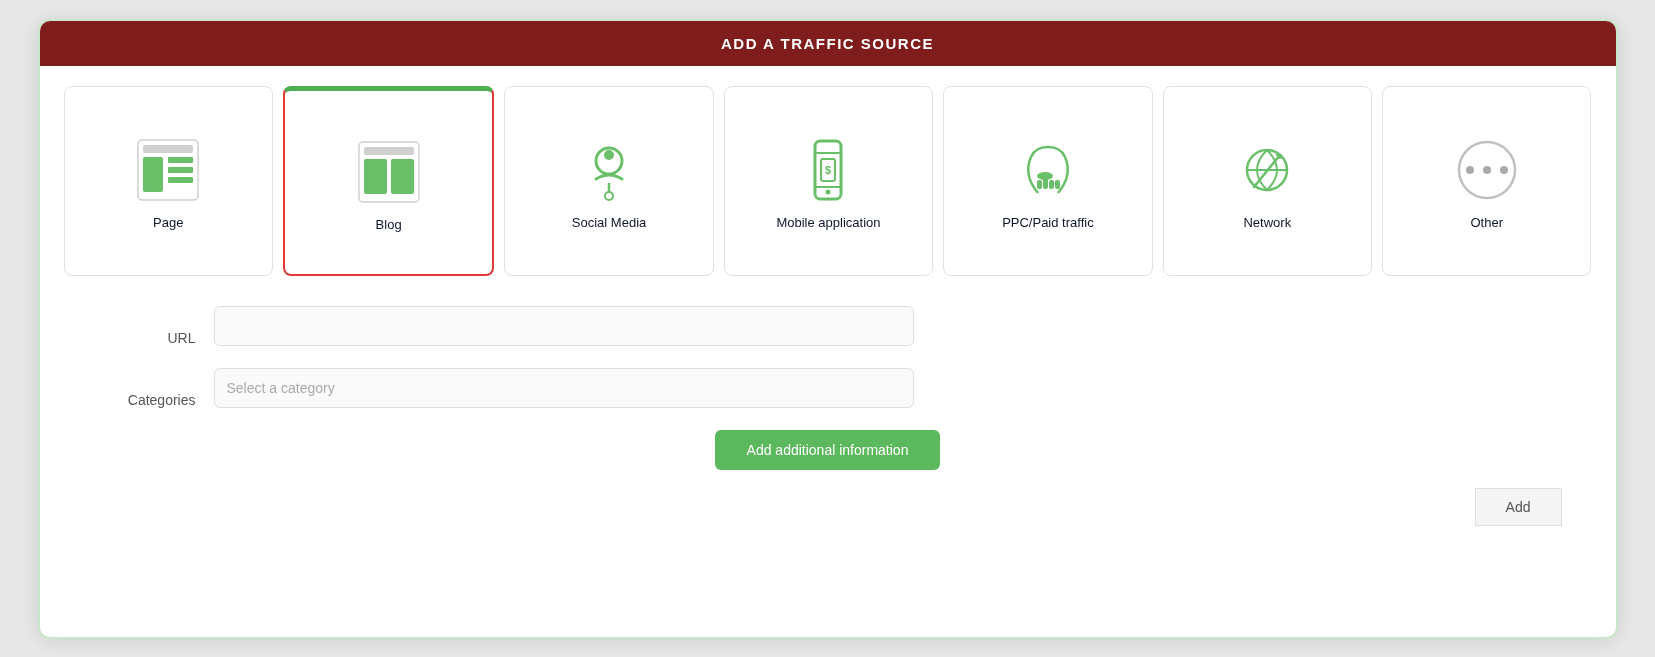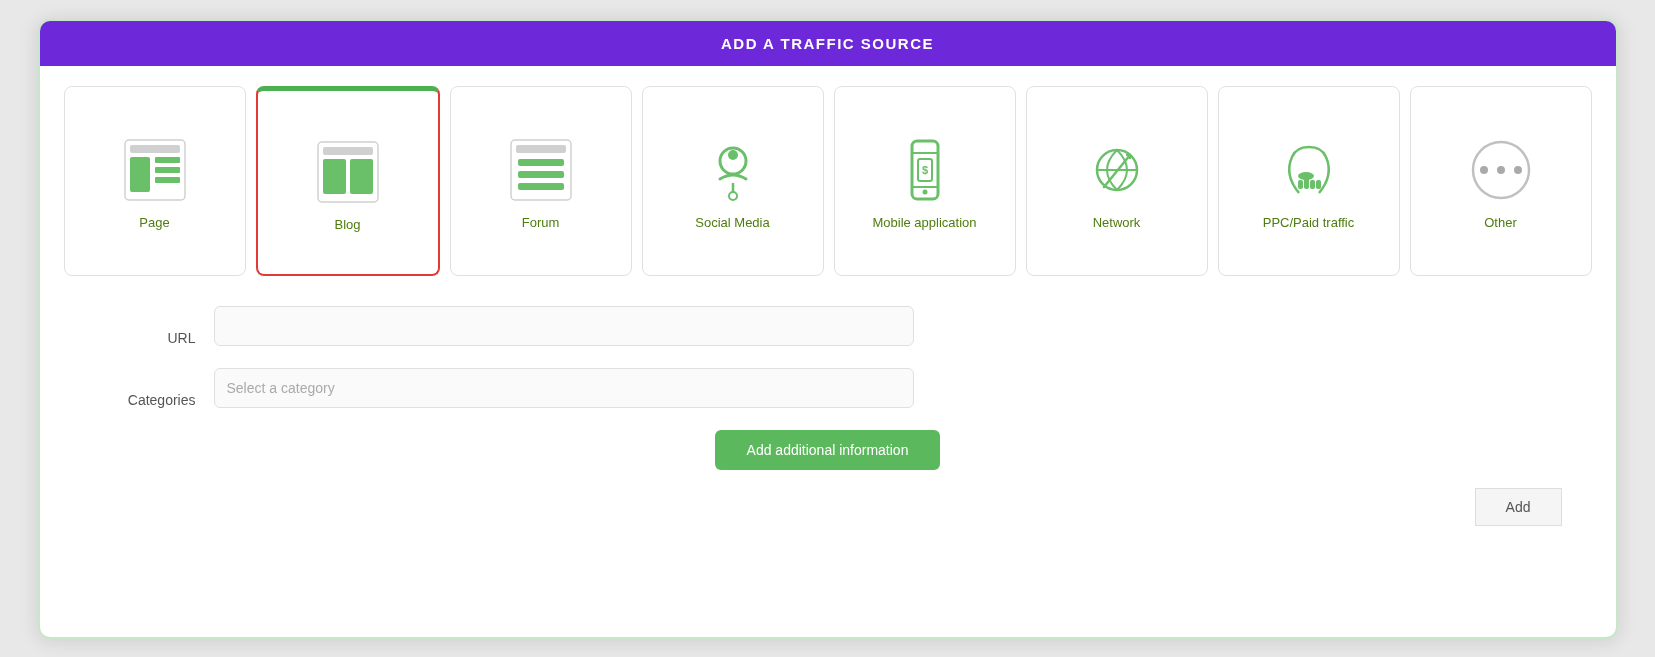--- a/index.html
+++ b/index.html
@@ -14,21 +14,21 @@
     .modal {
       background: #fff;
       border-radius: 12px;
       border: 2px solid #c8e6c9;
       width: 1580px;
       min-height: 620px;
       overflow: hidden;
       box-shadow: 0 2px 20px rgba(0,0,0,0.12);
     }
     .modal-header {
-      background: #6d28d9;
+      background: #7f1d1d;
       color: #fff;
       text-align: center;
       padding: 14px 0;
       font-size: 15px;
       font-weight: 700;
       letter-spacing: 1.5px;
       text-transform: uppercase;
     }
     .modal-body {
       padding: 20px 24px 30px;
@@ -51,21 +51,21 @@
       min-height: 190px;
       background: #fff;
       transition: border-color 0.2s;
     }
     .source-card.selected {
       border: 2.5px solid #e53935;
       border-top: 5px solid #4caf50;
     }
     .source-card .card-label {
       font-size: 13px;
-      color: #4d7c0f;
+      color: #0f172a;
       text-align: center;
     }
     
     .card-svg {
       width: 70px;
       height: 70px;
       margin-bottom: 10px;
     }
 
     .form-section {
@@ -171,30 +171,20 @@
       <div class="source-card selected">
         <svg class="card-svg" viewBox="0 0 70 70">
           <rect x="5" y="5" width="60" height="60" rx="4" fill="none" stroke="#d0d0d0" stroke-width="1.5"></rect>
           <rect x="10" y="10" width="50" height="8" rx="2" fill="#d0d0d0"></rect>
           <rect x="10" y="22" width="23" height="35" rx="2" fill="#6abf69"></rect>
           <rect x="37" y="22" width="23" height="35" rx="2" fill="#6abf69"></rect>
         </svg>
         <span class="card-label">Blog</span>
       </div>
 
-      <div class="source-card">
-        <svg class="card-svg" viewBox="0 0 70 70">
-          <rect x="5" y="5" width="60" height="60" rx="4" fill="none" stroke="#d0d0d0" stroke-width="1.5"></rect>
-          <rect x="10" y="10" width="50" height="8" rx="2" fill="#d0d0d0"></rect>
-          <rect x="12" y="24" width="46" height="7" rx="2" fill="#6abf69"></rect>
-          <rect x="12" y="36" width="46" height="7" rx="2" fill="#6abf69"></rect>
-          <rect x="12" y="48" width="46" height="7" rx="2" fill="#6abf69"></rect>
-        </svg>
-        <span class="card-label">Forum</span>
-      </div>
 
       <div class="source-card">
         <svg class="card-svg" viewBox="0 0 70 70">
           <circle cx="35" cy="26" r="13" fill="none" stroke="#6abf69" stroke-width="3"></circle>
           <circle cx="35" cy="20" r="5" fill="#6abf69"></circle>
           <path d="M22 44 Q35 36 48 44" fill="none" stroke="#6abf69" stroke-width="3" stroke-linecap="round"></path>
           <line x1="35" y1="48" x2="35" y2="58" stroke="#6abf69" stroke-width="2.5"></line>
           <circle cx="35" cy="61" r="4" fill="none" stroke="#6abf69" stroke-width="2"></circle>
         </svg>
         <span class="card-label">Social Media</span>
@@ -208,46 +198,46 @@
           <line x1="22" y1="52" x2="48" y2="52" stroke="#6abf69" stroke-width="2"></line>
           <rect x="28" y="24" width="14" height="22" rx="2" fill="none" stroke="#6abf69" stroke-width="2"></rect>
           <text x="35" y="39" text-anchor="middle" font-size="11" fill="#6abf69" font-weight="bold">$</text>
           <circle cx="35" cy="57" r="2.5" fill="#6abf69"></circle>
         </svg>
         <span class="card-label">Mobile application</span>
       </div>
 
       <div class="source-card">
         <svg class="card-svg" viewBox="0 0 70 70">
-          <circle cx="35" cy="35" r="20" fill="none" stroke="#6abf69" stroke-width="2.5"></circle>
-          <line x1="15" y1="35" x2="55" y2="35" stroke="#6abf69" stroke-width="2"></line>
-          <path d="M35 15 Q25 25 25 35 Q25 45 35 55" fill="none" stroke="#6abf69" stroke-width="2"></path>
-          <path d="M35 15 Q45 25 45 35 Q45 45 35 55" fill="none" stroke="#6abf69" stroke-width="2"></path>
-
-          <line x1="48" y1="20" x2="22" y2="52" stroke="#6abf69" stroke-width="2.5" stroke-linecap="round"></line>
-          <polyline points="44,20 48,20 48,24" fill="none" stroke="#6abf69" stroke-width="2"></polyline>
-        </svg>
-        <span class="card-label">Network</span>
-      </div>
-
-      <div class="source-card">
-        <svg class="card-svg" viewBox="0 0 70 70">
           <path d="M25 58 Q10 40 18 22 Q22 12 35 12 Q48 12 52 22 Q60 40 45 58" fill="none" stroke="#6abf69" stroke-width="2.5"></path>
 
           <rect x="30" y="42" width="5" height="12" rx="2" fill="#6abf69"></rect>
           <rect x="36" y="45" width="5" height="9" rx="2" fill="#6abf69"></rect>
           <rect x="42" y="45" width="5" height="9" rx="2" fill="#6abf69"></rect>
           <rect x="24" y="45" width="5" height="9" rx="2" fill="#6abf69"></rect>
           <ellipse cx="32" cy="41" rx="8" ry="4" fill="#6abf69"></ellipse>
         </svg>
         <span class="card-label">PPC/Paid traffic</span>
       </div>
 
       <div class="source-card">
         <svg class="card-svg" viewBox="0 0 70 70">
+          <circle cx="35" cy="35" r="20" fill="none" stroke="#6abf69" stroke-width="2.5"></circle>
+          <line x1="15" y1="35" x2="55" y2="35" stroke="#6abf69" stroke-width="2"></line>
+          <path d="M35 15 Q25 25 25 35 Q25 45 35 55" fill="none" stroke="#6abf69" stroke-width="2"></path>
+          <path d="M35 15 Q45 25 45 35 Q45 45 35 55" fill="none" stroke="#6abf69" stroke-width="2"></path>
+
+          <line x1="48" y1="20" x2="22" y2="52" stroke="#6abf69" stroke-width="2.5" stroke-linecap="round"></line>
+          <polyline points="44,20 48,20 48,24" fill="none" stroke="#6abf69" stroke-width="2"></polyline>
+        </svg>
+        <span class="card-label">Network</span>
+      </div>
+
+      <div class="source-card">
+        <svg class="card-svg" viewBox="0 0 70 70">
           <circle cx="35" cy="35" r="28" fill="none" stroke="#c0c0c0" stroke-width="2.5"></circle>
           <circle cx="18" cy="35" r="4" fill="#aaa"></circle>
           <circle cx="35" cy="35" r="4" fill="#aaa"></circle>
           <circle cx="52" cy="35" r="4" fill="#aaa"></circle>
         </svg>
         <span class="card-label">Other</span>
       </div>
 
     </div>
 

